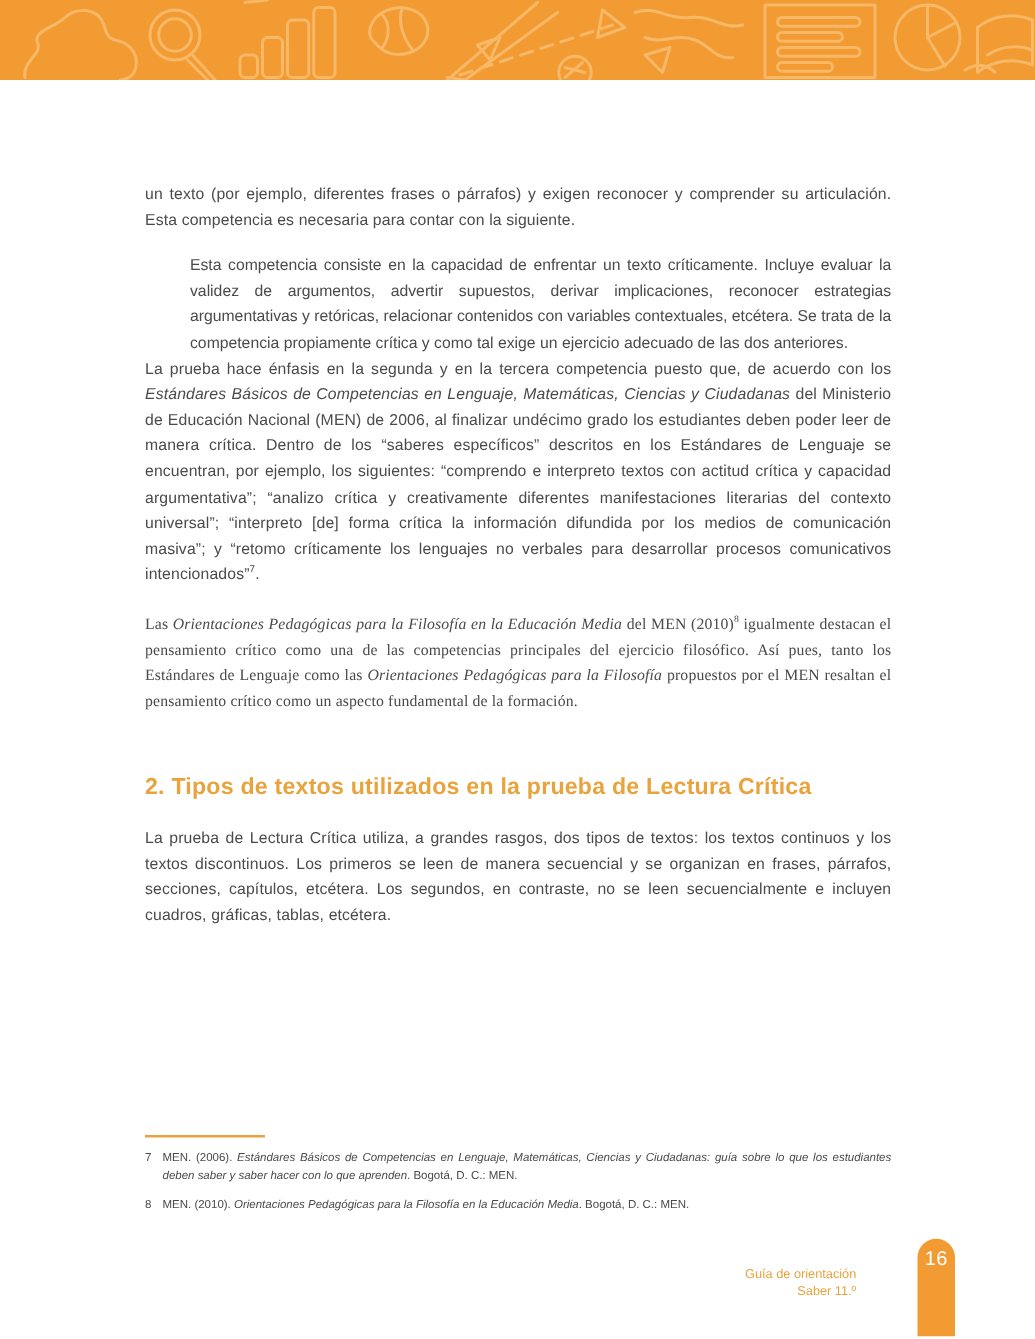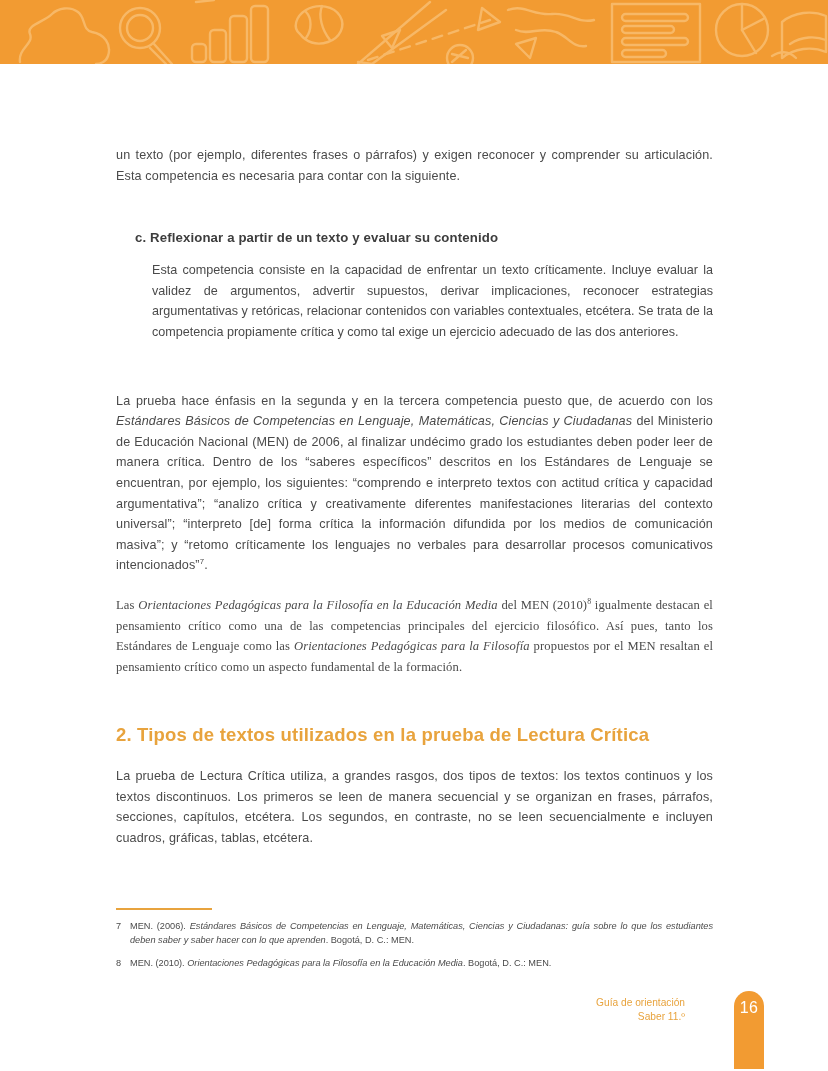--- a/index.html
+++ b/index.html
@@ -65,21 +65,21 @@
   
   #sub-para {
     margin: 15px 0 0 36px;
     width: 561px;
     font-size: 12.6px;
     line-height: 20.6px;
     text-align: justify;
     color: #4a4a4a;
   }
 
-  #para-prueba { margin-top: 48px; }
+  #para-prueba { }
   #para-orientaciones { margin-top: 19px; font-family: Liberation Serif, serif; }
 
   
   #section-heading {
     margin: 46px 0 0 0;
     font-size: 18.5px;
     font-weight: bold;
     color: #E8A33D;
     letter-spacing: 0.01em;
     line-height: 24px;
@@ -125,21 +125,21 @@
   #page-footer {
     position: absolute;
     left: 0;
     top: 985px;
     width: 828px;
     height: 86px;
   }
   #footer-label {
     position: absolute;
     right: 143px;
-    top: 11px;
+    top: 28px;
     text-align: right;
     font-size: 10.2px;
     line-height: 14px;
     color: #E8A33D;
   }
   #page-tab {
     position: absolute;
     left: 690px;
     top: 991px;
     width: 30px;
@@ -214,21 +214,20 @@
       <path d="M790 44 C802 36 816 36 826 40"></path>
       <path d="M772 56 C782 50 790 52 796 58"></path>
     </g>
   </svg>
 </div>
 
 <div id="content">
 
   <p class="body" id="intro-para">un texto (por ejemplo, diferentes frases o párrafos) y exigen reconocer y comprender su articulación. Esta competencia es necesaria para contar con la siguiente.</p>
 
-  <div id="heading-c">c. Reflexionar a partir de un texto y evaluar su contenido</div>
 
   <p id="sub-para">Esta competencia consiste en la capacidad de enfrentar un texto críticamente. Incluye evaluar la validez de argumentos, advertir supuestos, derivar implicaciones, reconocer estrategias argumentativas y retóricas, relacionar contenidos con variables contextuales, etcétera. Se trata de la competencia propiamente crítica y como tal exige un ejercicio adecuado de las dos anteriores.</p>
 
   <p class="body" id="para-prueba"><span>La prueba hace énfasis en la segunda y en la tercera competencia puesto que, de acuerdo con los </span><em>Estándares Básicos de Competencias en Lenguaje, Matemáticas, Ciencias y Ciudadanas</em><span> del Ministerio de Educación Nacional (MEN) de 2006, al finalizar undécimo grado los estudiantes deben poder leer de manera crítica. Dentro de los “saberes específicos” descritos en los Estándares de Lenguaje se encuentran, por ejemplo, los siguientes: “comprendo e interpreto textos con actitud crítica y capacidad argumentativa”; “analizo crítica y creativamente diferentes manifestaciones literarias del contexto universal”; “interpreto [de] forma crítica la información difundida por los medios de comunicación masiva”; y “retomo críticamente los lenguajes no verbales para desarrollar procesos comunicativos intencionados”</span><sup>7</sup><span>.</span></p>
 
   <p class="body" id="para-orientaciones"><span>Las </span><em>Orientaciones Pedagógicas para la Filosofía en la Educación Media</em><span> del MEN (2010)</span><sup>8</sup><span> igualmente destacan el pensamiento crítico como una de las competencias principales del ejercicio filosófico. Así pues, tanto los Estándares de Lenguaje como las </span><em>Orientaciones Pedagógicas para la Filosofía</em><span> propuestos por el MEN resaltan el pensamiento crítico como un aspecto fundamental de la formación.</span></p>
 
   <h2 id="section-heading">2. Tipos de textos utilizados en la prueba de Lectura Crítica</h2>
 
   <p class="body" id="para-tipos">La prueba de Lectura Crítica utiliza, a grandes rasgos, dos tipos de textos: los textos continuos y los textos discontinuos. Los primeros se leen de manera secuencial y se organizan en frases, párrafos, secciones, capítulos, etcétera. Los segundos, en contraste, no se leen secuencialmente e incluyen cuadros, gráficas, tablas, etcétera.</p>

